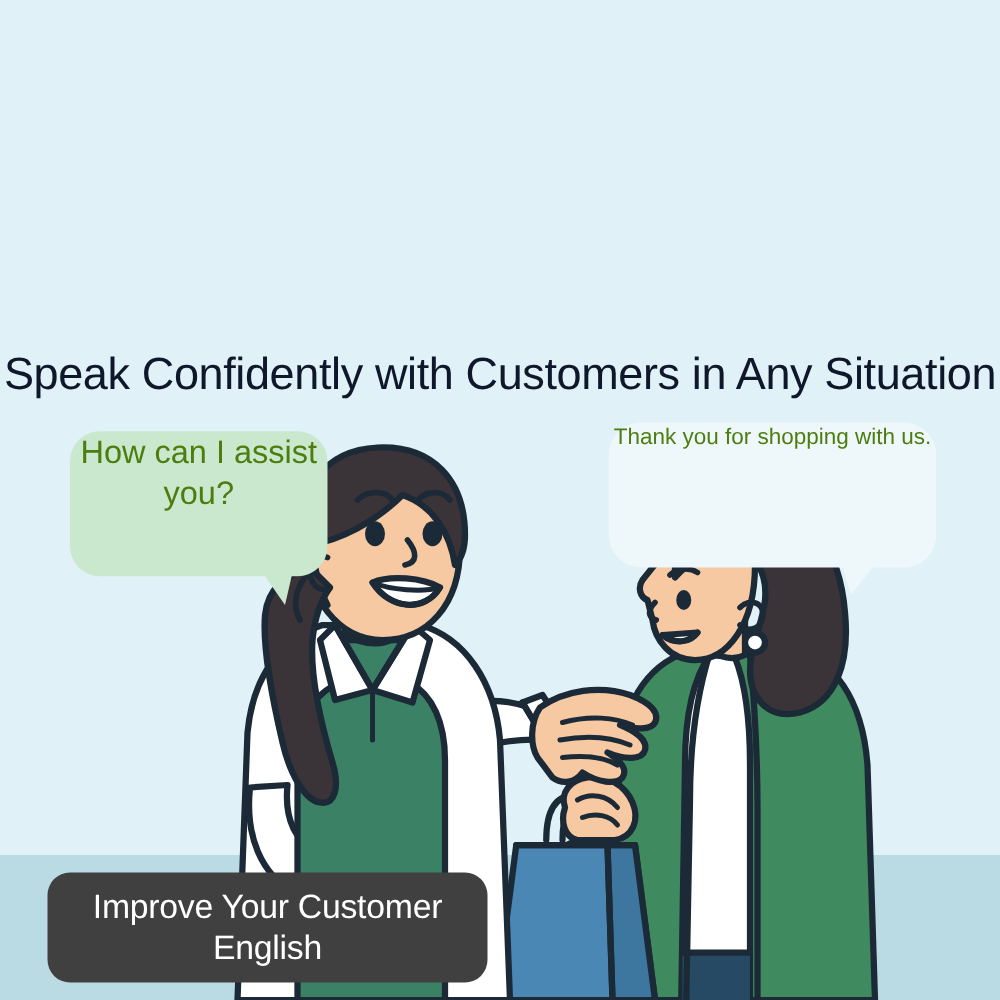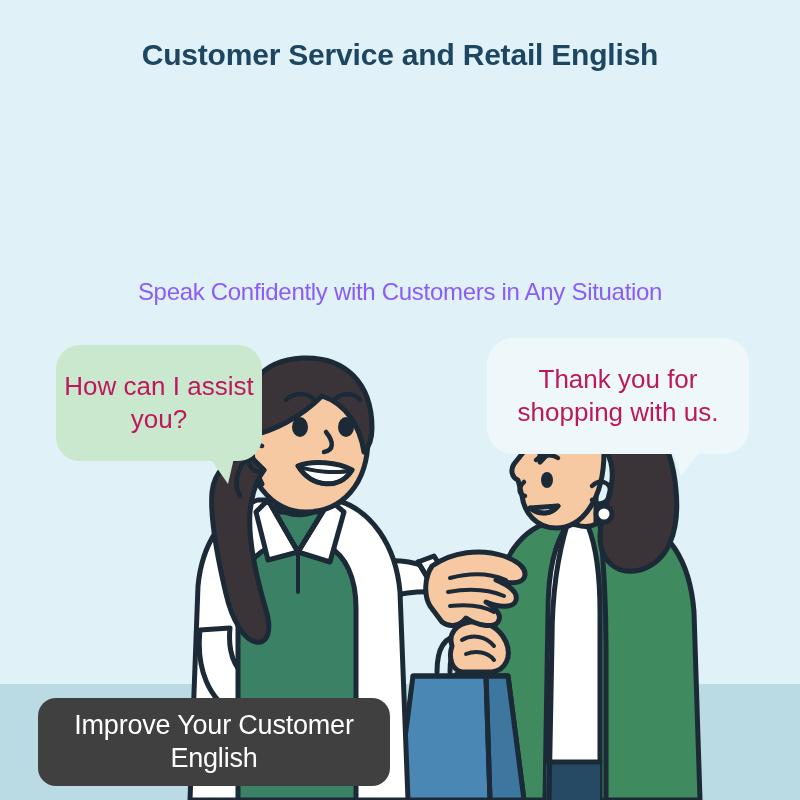--- a/index.html
+++ b/index.html
@@ -50,36 +50,36 @@
     font-weight: bold;
     line-height: 1.08;
     letter-spacing: -1.2px;
     color: #1d4662;
   }
   .subhead {
     position: absolute;
     left: 0; top: 278px;
     width: 800px;
     text-align: center;
-    font-size: 24px;
+    font-size: 36px;
     font-weight: normal;
     letter-spacing: -0.3px;
-    color: #8b5cf6;
+    color: #0f172a;
     line-height: 1.15;
   }
   
   .bubble {
     position: absolute;
     box-sizing: border-box;
     display: flex;
-    align-items: center;
+    align-items: flex-start;
     justify-content: center;
     text-align: center;
     line-height: 1.28;
-    color: #be185d;
+    color: #4d7c0f;
   }
   .bubble-left {
     left: 56px; top: 345px;
     width: 206px; height: 116px;
     background: #cae8cd;
     border-radius: 24px;
     font-size: 26px;
   }
   .bubble-left .tail {
     position: absolute;
@@ -87,21 +87,21 @@
     width: 0; height: 0;
     border-left: 18px solid transparent;
     border-right: 6px solid transparent;
     border-top: 26px solid #cae8cd;
   }
   .bubble-right {
     left: 487px; top: 338px;
     width: 262px; height: 116px;
     background: #eef8fb;
     border-radius: 26px;
-    font-size: 26px;
+    font-size: 18px;
   }
   .bubble-right .tail {
     position: absolute;
     right: 48px; bottom: -22px;
     width: 0; height: 0;
     border-left: 8px solid transparent;
     border-right: 20px solid transparent;
     border-top: 26px solid #eef8fb;
   }
   
@@ -334,21 +334,20 @@
 
         <path d="M298 466
                  C 312 488, 340 490, 352 470
                  C 338 462, 312 460, 298 466 Z" fill="#ffffff"></path>
         <path d="M298 466 C 312 488, 340 490, 352 470" stroke-width="4.5"></path>
         <path d="M298 466 C 312 472, 338 474, 352 470" stroke-width="4"></path>
       </g>
     </g>
   </svg>
 
-  <div class="eyebrow">Customer Service and Retail English</div>
 
 
   <div class="subhead">Speak Confidently with Customers in Any Situation</div>
 
   <div class="bubble bubble-left">
     <span>How can I assist you?</span>
     <span class="tail"></span>
   </div>
 
   <div class="bubble bubble-right">

